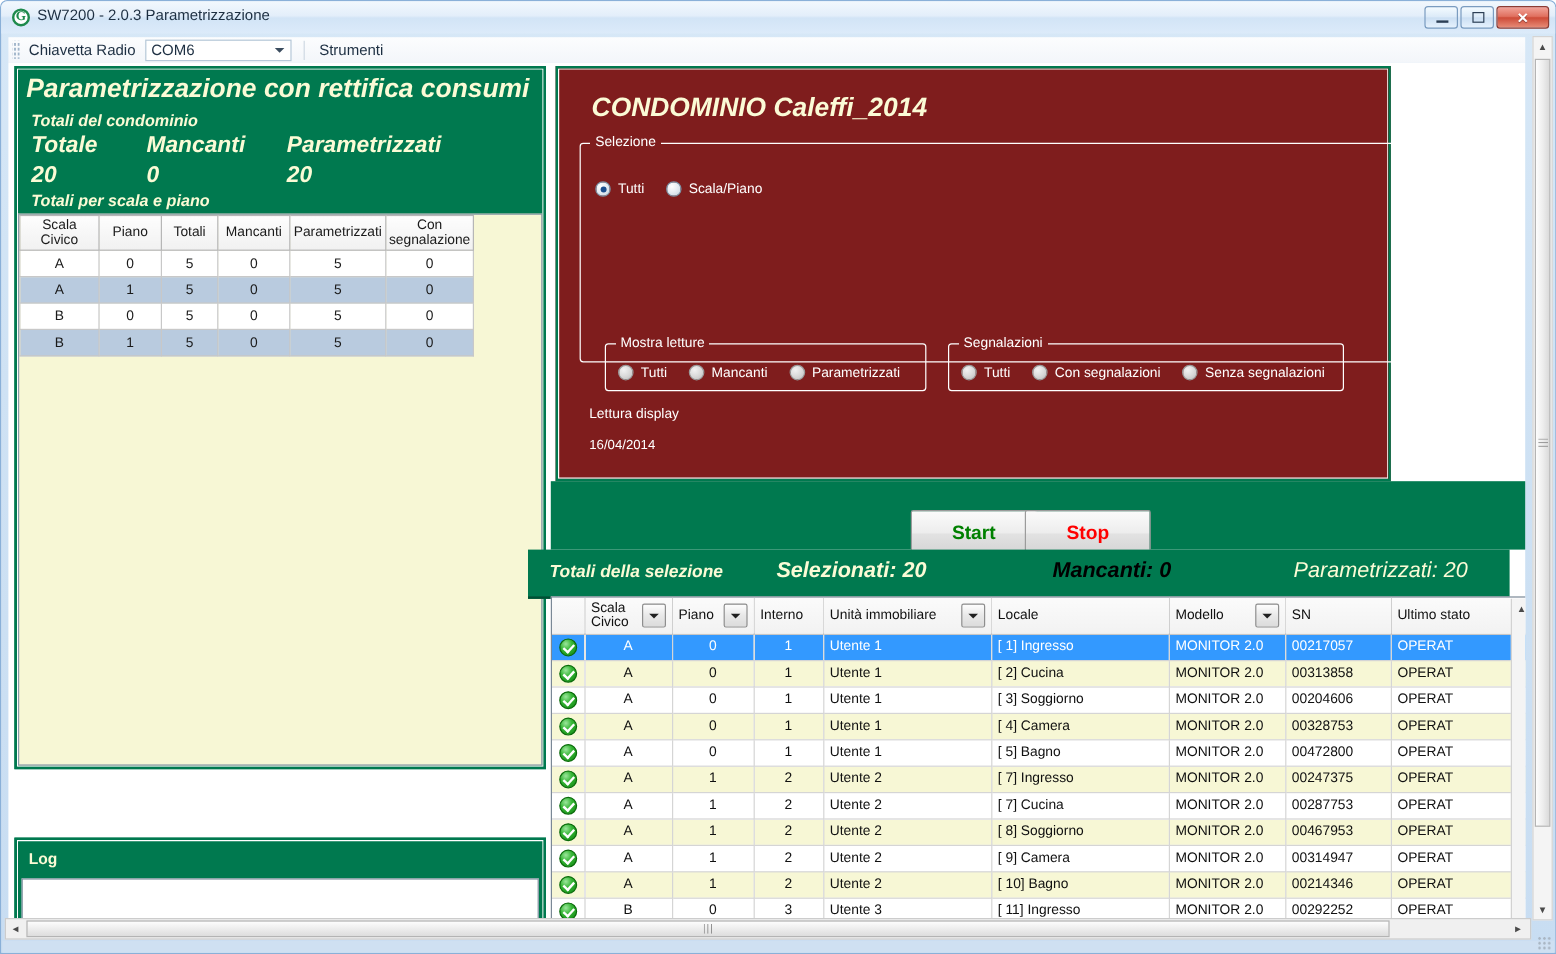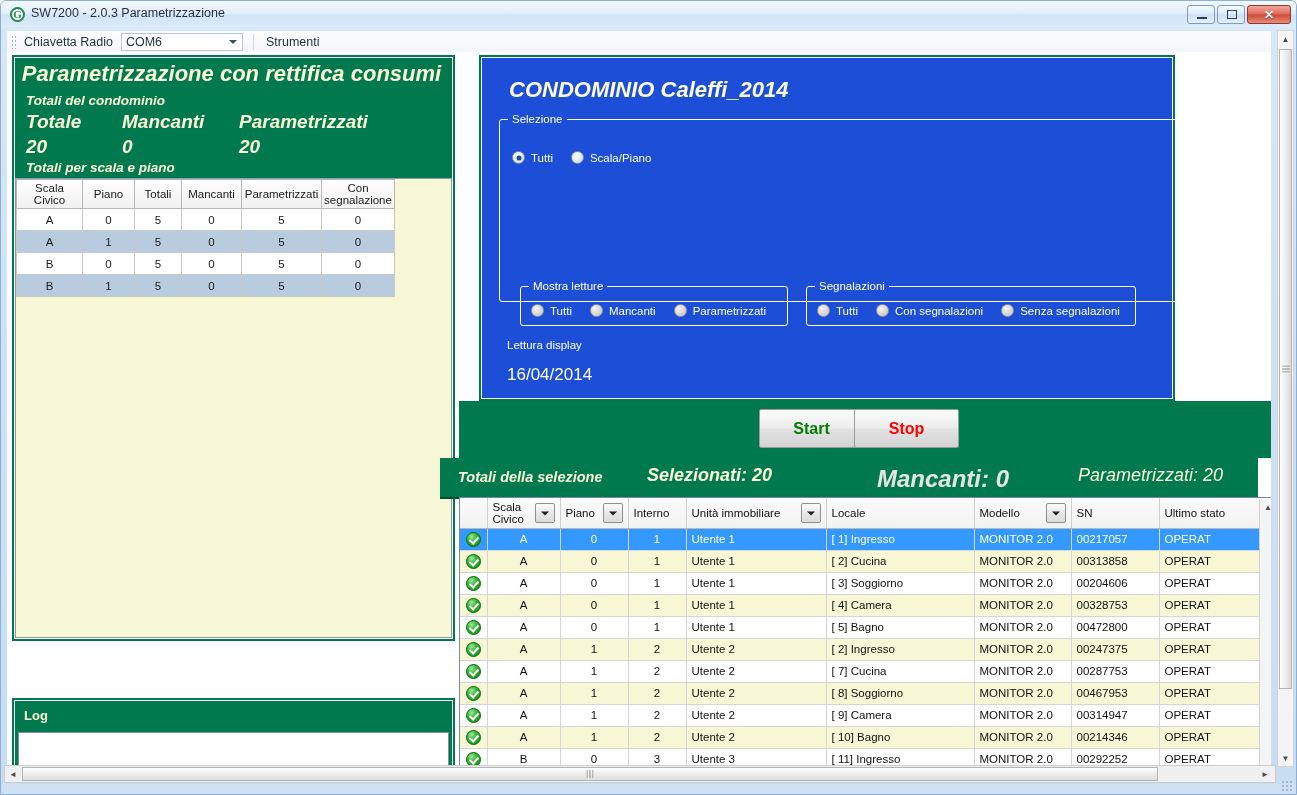--- a/index.html
+++ b/index.html
@@ -221,23 +221,23 @@
   }
   .sb-grip3 {
     position: absolute; left: 50%; top: 50%; transform: translate(-50%,-50%);
     width: 7px; height: 8px;
     background-image: linear-gradient(90deg,#8d8d8d 1px, transparent 1px);
     background-size: 3px 8px;
   }
 
   
   .right-panel {
-    position: absolute; left: 472px; top: 3px;
+    position: absolute; left: 456px; top: 3px;
     width: 696px; height: 346px;
-    background: #1d4ed8;
+    background: #7f1d1d;
     border: 2px solid #00794f;
     box-shadow: 0 0 0 1px #ffffff inset;
     box-sizing: border-box;
   }
   .rp-title {
     position: absolute; left: 28px; top: 20px;
     font-size: 22px; font-style: italic; font-weight: bold; color: #fbfbd6;
     white-space: nowrap;
   }
   fieldset.gb {
@@ -283,30 +283,30 @@
     background: radial-gradient(circle at 35% 30%, #f2f2f2 0%, #dadada 50%, #bdbdbd 100%);
     border-color: #9a9a9a;
   }
 
   .lettura-label {
     position: absolute; left: 478px; top: 285px;
     font-size: 11.5px; color: #ffffff;
   }
   .lettura-date {
     position: absolute; left: 478px; top: 310px;
-    font-size: 17px; color: #ffffff;
+    font-size: 11px; color: #ffffff;
   }
 
   .btn-bar {
     position: absolute; left: 452px; top: 349px;
     width: 818px; height: 57px;
     background: #00794f;
   }
   .btn {
-    position: absolute; top: 8px;
+    position: absolute; top: 24px;
     width: 105px; height: 39px;
     border: 1px solid #9b9b9b;
     border-radius: 2px;
     background: linear-gradient(180deg,#fbfbfb 0%, #ededed 48%, #e2e2e2 52%, #d3d3d3 100%);
     font-size: 16px; font-weight: bold;
     display: flex; align-items: center; justify-content: center;
     cursor: pointer;
     box-sizing: border-box;
   }
   .btn-start { left: 300px; color: #008000; }
@@ -314,21 +314,21 @@
 
   
   .totals-bar {
     position: absolute; left: 433px; top: 406px;
     width: 818px; height: 39px;
     background: #00794f;
     border-bottom: 2px solid #004f34;
   }
   .totals-bar .t1 { position: absolute; left: 18px; top: 11px; font-size: 14.5px; font-style: italic; font-weight: bold; color: #fbfbd6; }
   .totals-bar .t2 { position: absolute; left: 207px; top: 7px; font-size: 18px; font-style: italic; font-weight: bold; color: #fbfbd6; }
-  .totals-bar .t3 { position: absolute; left: 437px; top: 7px; font-size: 24px; font-style: italic; font-weight: bold; color: #e5e5e5; text-align: center; }
+  .totals-bar .t3 { position: absolute; left: 437px; top: 7px; font-size: 18px; font-style: italic; font-weight: bold; color: #000000; text-align: center; }
   .totals-bar .t4 { position: absolute; left: 638px; top: 7px; font-size: 18px; font-style: italic; font-weight: normal; color: #fbfbd6; }
 
   
   .grid-wrap {
     position: absolute; left: 452px; top: 445px;
     width: 818px; height: 318px;
     background: #ffffff;
     border: 1px solid #7a8896;
     box-sizing: border-box;
     overflow: hidden;
@@ -775,21 +775,21 @@
               <td>MONITOR 2.0</td>
               <td>00472800</td>
               <td>OPERAT</td>
             </tr>
             <tr class="r-odd">
               <td class="c-icon"><span class="chk"></span></td>
               <td class="c-center">A</td>
               <td class="c-center">1</td>
               <td class="c-center">2</td>
               <td>Utente 2</td>
-              <td>[  2] Ingresso</td>
+              <td>[  7] Ingresso</td>
               <td>MONITOR 2.0</td>
               <td>00247375</td>
               <td>OPERAT</td>
             </tr>
             <tr class="r-even">
               <td class="c-icon"><span class="chk"></span></td>
               <td class="c-center">A</td>
               <td class="c-center">1</td>
               <td class="c-center">2</td>
               <td>Utente 2</td>

